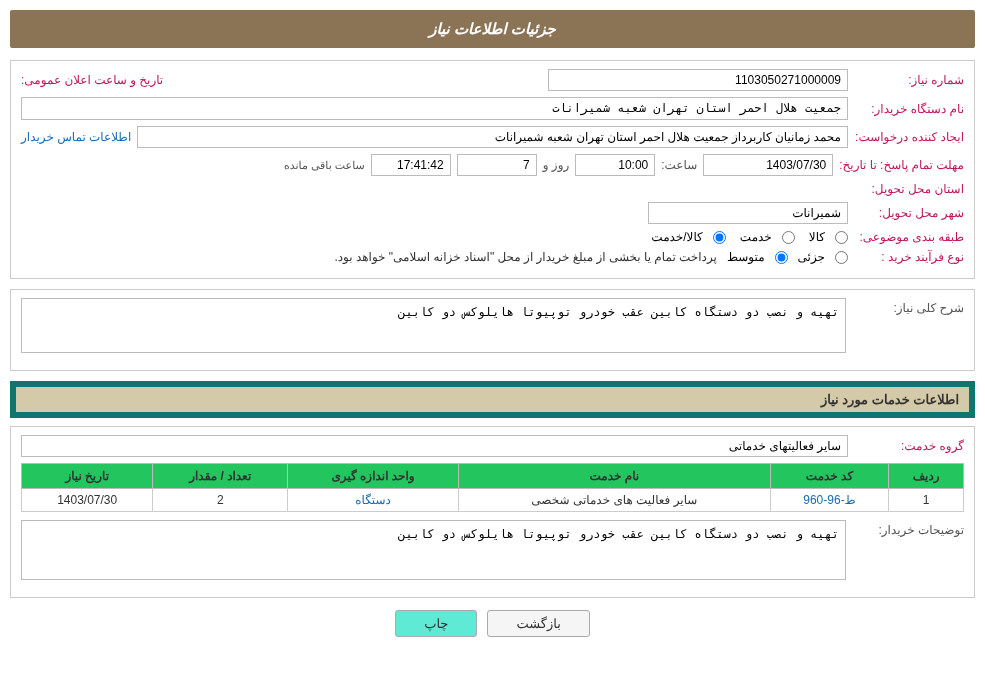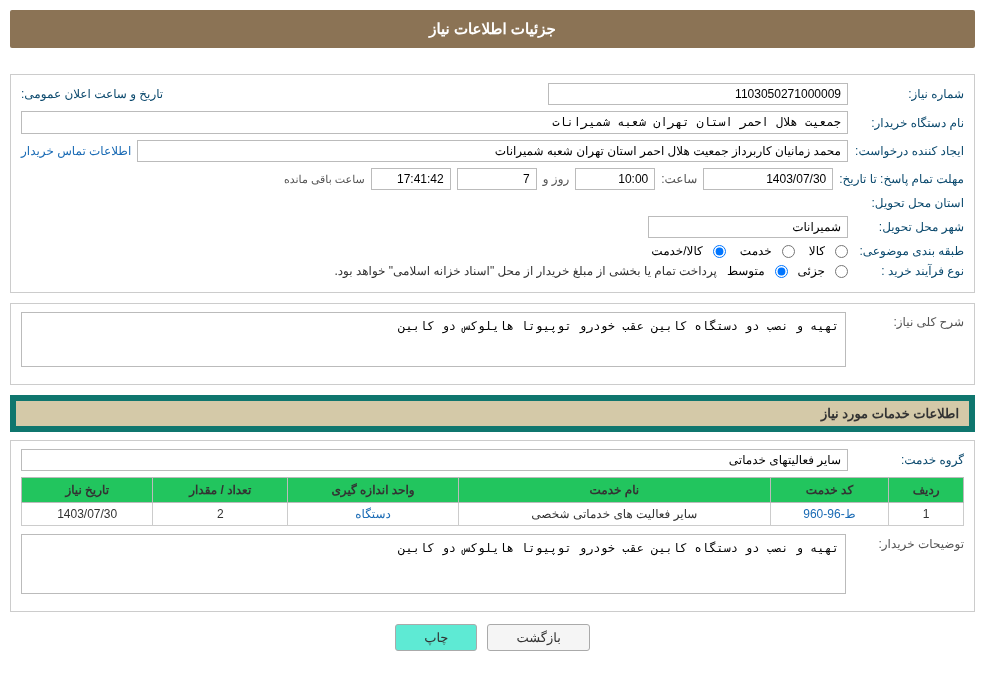--- a/index.html
+++ b/index.html
@@ -16,22 +16,23 @@
       margin: 0 auto;
       padding: 10px;
     }
     .header-bar {
       background: #8B7355;
       color: #fff;
       text-align: center;
       padding: 10px 15px;
       font-size: 15px;
       font-weight: bold;
-      margin-bottom: 26px;
+      margin-bottom: 12px;
       border-radius: 2px;
+      font-style: italic;
     }
     .section {
       border: 1px solid #ccc;
       background: #fff;
       margin-bottom: 10px;
       padding: 8px 10px;
     }
     .section-header {
       background: #d4c9a8;
       color: #333;
@@ -41,21 +42,21 @@
       margin-bottom: 8px;
       border: 6px solid #0f766e;
     }
     .form-row {
       display: flex;
       align-items: center;
       margin-bottom: 6px;
       gap: 6px;
     }
     .form-label {
-      color: #0c4a6e;
+      color: #be185d;
       font-size: 12px;
       white-space: nowrap;
       min-width: 110px;
       text-align: right;
     }
     .form-value {
       border: 1px solid #bbb;
       background: #fff;
       padding: 3px 6px;
       font-size: 12px;

